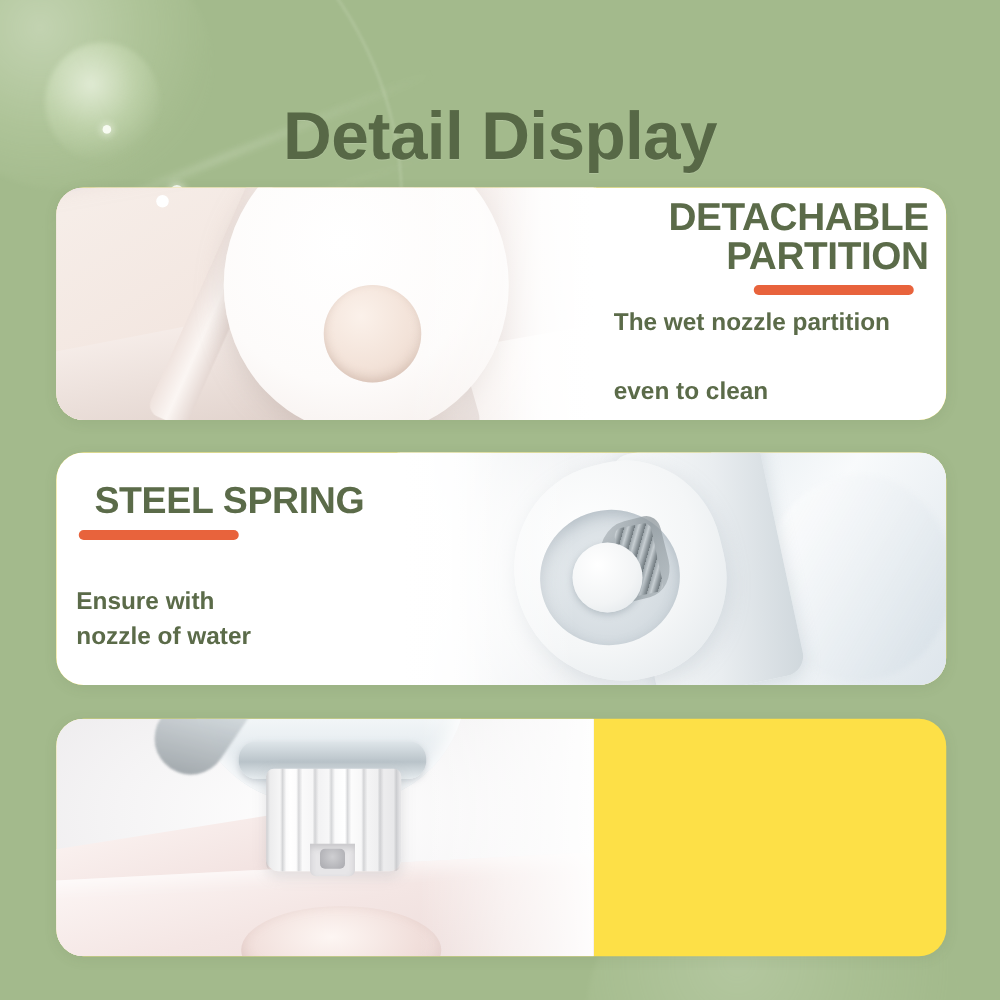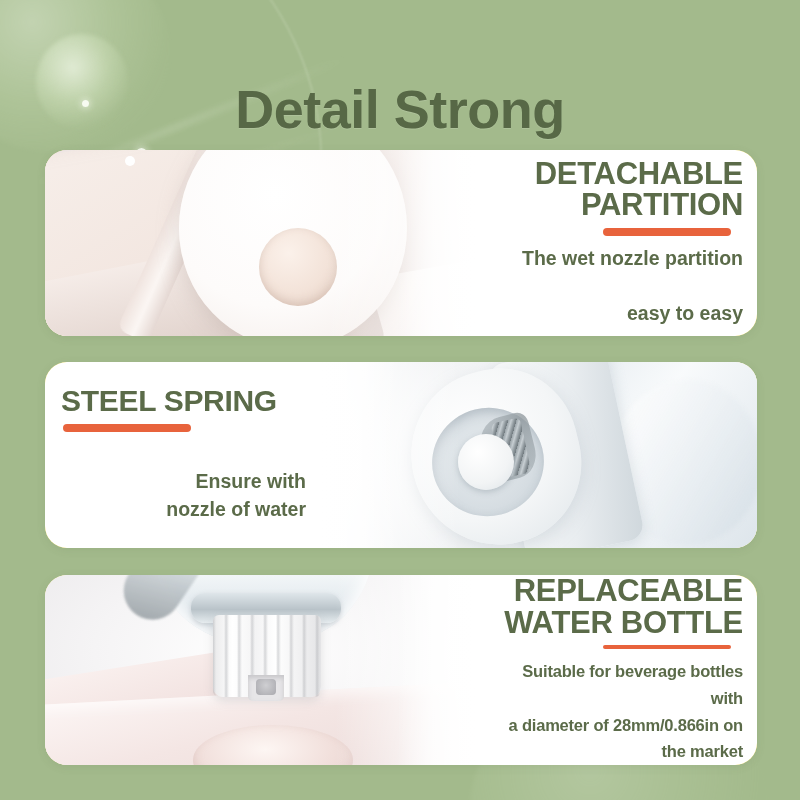--- a/index.html
+++ b/index.html
@@ -138,41 +138,40 @@
     font-weight: 700;
     color: #5b6b49;
     line-height: 1.02;
     letter-spacing: -0.3px;
     margin: 0;
   }
   .align-right { text-align: right; }
   .align-left  { text-align: left;  }
 
   .h-big   { font-size: 31px; }
-  .h-mid   { font-size: 30px; }
+  .h-mid   { font-size: 30px; text-align: center; }
 
   .accent-bar {
     height: 8px;
     width: 128px;
     border-radius: 5px;
     background: #e8633c;
     margin-top: 7px;
     margin-bottom: 9px;
   }
   .bar-right { margin-left: auto; margin-right: 12px; }
   .bar-left  { margin-right: auto; margin-left: 2px; }
 
   .body-text {
     font-family: "Liberation Sans", sans-serif;
     font-weight: 700;
     color: #5b6b49;
     font-size: 19.5px;
     line-height: 1.42;
     margin: 0;
-    text-align: right;
   }
   .body-small {
     font-weight: 600;
     font-size: 16.5px;
     line-height: 1.62;
     letter-spacing: -0.2px;
   }
 
   
   .ph { position: absolute; }
@@ -388,21 +387,21 @@
     <div class="streak streak-1"></div>
     <div class="streak streak-2"></div>
     <div class="streak streak-3"></div>
     <div class="glow-blob blob-b"></div>
     <div class="glow-blob blob-a"></div>
     <div class="glow-blob blob-c"></div>
     <div class="dot dot-1"></div>
     <div class="dot dot-2"></div>
   </div>
 
-  <h1 class="poster-title">Detail Strong</h1>
+  <h1 class="poster-title">Detail Display</h1>
 
   <section class="card" id="card-1">
     <div class="card-photo">
       <div class="ph p1-bg"></div>
       <div class="ph p1-back"></div>
       <div class="ph p1-tray"></div>
       <div class="ph p1-trayedge"></div>
       <div class="ph p1-divider"></div>
       <div class="ph p1-ring"></div>
       <div class="ph p1-btn"></div>
@@ -411,21 +410,21 @@
     </div>
     <div class="card-text">
       <div class="headline h-big align-right">
         <div>DETACHABLE</div>
         <div>PARTITION</div>
       </div>
       <div class="accent-bar bar-right"></div>
       <p class="body-text">
         <span>The wet nozzle partition</span><br>
         <br>
-        <span>easy to easy</span>
+        <span>even to clean</span>
       </p>
     </div>
   </section>
 
   <section class="card reverse" id="card-2">
     <div class="card-photo">
       <div class="ph p2-bg"></div>
       <div class="ph p2-bottle"></div>
       <div class="ph p2-bottle2"></div>
       <div class="ph p2-ringmetal"></div>
@@ -458,27 +457,15 @@
       <div class="ph p3-shine"></div>
       <div class="ph p3-collar"></div>
       <div class="ph p3-tray"></div>
       <div class="ph p3-bowl"></div>
       <div class="ph p3-adapter"></div>
       <div class="ph p3-ribs"></div>
       <div class="ph p3-slot"></div>
       <div class="ph p3-nozzle"></div>
       <div class="ph p3-fade"></div>
     </div>
-    <div class="card-text">
-      <div class="headline h-big align-right">
-        <div>REPLACEABLE</div>
-        <div>WATER BOTTLE</div>
-      </div>
-      <div class="accent-bar bar-right"></div>
-      <p class="body-text body-small">
-        <span>Suitable for beverage bottles with</span><br>
-        <span>a diameter of 28mm/0.866in on</span><br>
-        <span>the market</span>
-      </p>
-    </div>
   </section>
 
 </div>
 
 </body></html>

